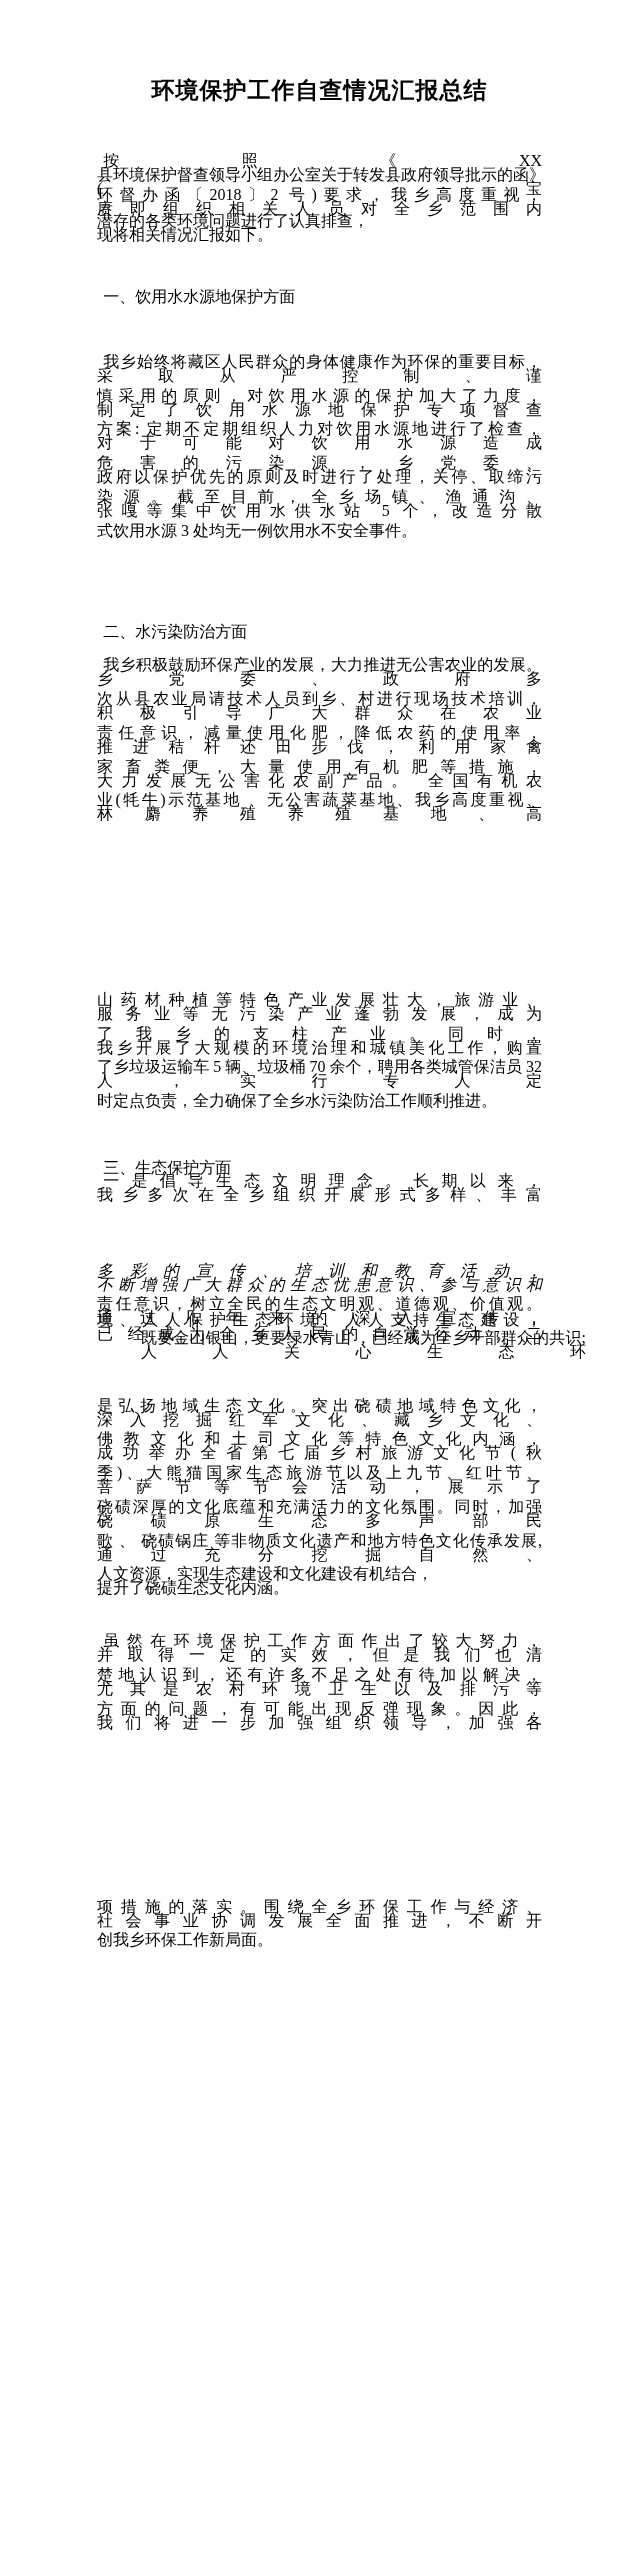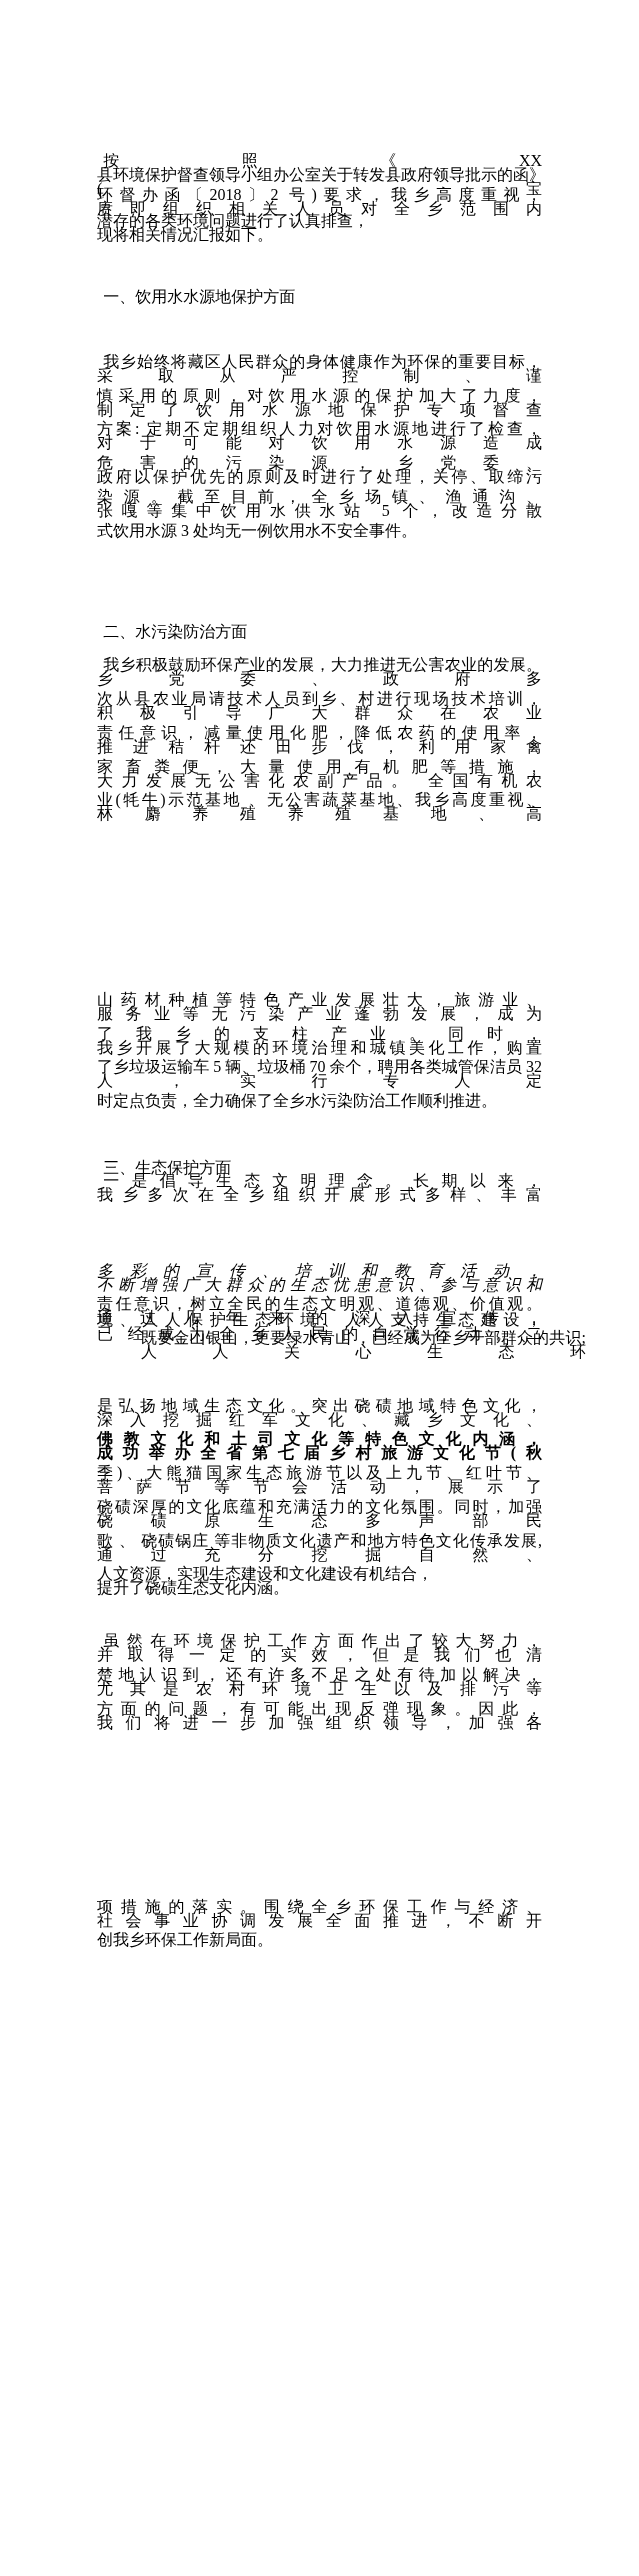--- a/index.html
+++ b/index.html
@@ -48,20 +48,21 @@
     line-height: 28px;
     font-weight: 700;
     letter-spacing: 1px;
     text-indent: 0;
   }
 </style>
 </head>
 <body>
 
 <div class="doc-page">
+    <div class="line title" style="top: 77px;">环境保护工作自查情况汇报总结</div>
     <div class="line indent fill" style="top: 154px;">按照《XX 县环境保护督查领导小组办公室关于转发县政府领导批示的函》(宝</div>
     <div class="line fill" style="top: 188px;">环督办函〔2018〕2 号)要求，我乡高度重视，赓即组织相关人员对全乡范围内</div>
     <div class="line" style="top: 214px;">潜存的各类环境问题进行了认真排查，现将相关情况汇报如下。</div>
     <div class="line indent" style="top: 290px;">一、饮用水水源地保护方面</div>
     <div class="line indent fill" style="top: 355px;">我乡始终将藏区人民群众的身体健康作为环保的重要目标，采取从严控制、谨</div>
     <div class="line fill" style="top: 389px;">慎采用的原则，对饮用水源的保护加大了力度，制定了饮用水源地保护专项督查</div>
     <div class="line fill" style="top: 422px;">方案: 定期不定期组织人力对饮用水源地进行了检查，对于可能对饮用水源造成</div>
     <div class="line fill" style="top: 456px;">危害的污染源，乡党委、政府以保护优先的原则及时进行了处理，关停、取缔污</div>
     <div class="line fill" style="top: 490px;">染源。截至目前，全乡场镇、渔通沟、张嘎等集中饮用水供水站 5 个，改造分散</div>
     <div class="line" style="top: 524px;">式饮用水源 3 处均无一例饮用水不安全事件。</div>
@@ -75,21 +76,21 @@
     <div class="line fill" style="top: 1027px;">了我乡的支柱产业。同时，我乡开展了大规模的环境治理和城镇美化工作，购置</div>
     <div class="line fill" style="top: 1060px;">了乡垃圾运输车 5 辆、垃圾桶 70 余个，聘用各类城管保洁员 32 人，实行专人定</div>
     <div class="line" style="top: 1094px;">时定点负责，全力确保了全乡水污染防治工作顺利推进。</div>
     <div class="line indent" style="top: 1161px;">三、生态保护方面</div>
     <div class="line indent fill" style="top: 1174px;">一是倡导生态文明理念。长期以来，我乡多次在全乡组织开展形式多样、丰富</div>
     <div class="line fill" style="top: 1264px; font-style: italic;">多彩的宣传、培训和教育活动，不断增强广大群众的生态忧患意识、参与意识和</div>
     <div class="line fill" style="top: 1297px;">责任意识，树立全民的生态文明观、道德观、价值观。通过几年来的深入宣传，</div>
     <div class="line fill" style="top: 1331px; padding-left: 44px;">既要金山银山，更要绿水青山 ，已经成为全乡干部群众的共识;人人关心生态环</div>
     <div class="line fill" style="top: 1313px;">境、人人保护生态环境、人人支持生态建设，已经成为全乡人民的自觉行动。二</div>
     <div class="line fill" style="top: 1399px;">是弘扬地域生态文化。突出硗碛地域特色文化，深入挖掘红军文化、藏乡文化、</div>
-    <div class="line fill" style="top: 1432px; font-weight: bold;">佛教文化和土司文化等特色文化内涵，成功举办全省第七届乡村旅游文化节(秋</div>
+    <div class="line fill" style="top: 1432px;">佛教文化和土司文化等特色文化内涵，成功举办全省第七届乡村旅游文化节(秋</div>
     <div class="line fill" style="top: 1466px;">季)、大熊猫国家生态旅游节以及上九节、红叶节、菩萨节等节会活动，展示了</div>
     <div class="line fill" style="top: 1500px;">硗碛深厚的文化底蕴和充满活力的文化氛围。同时，加强 硗碛原生态多声部民</div>
     <div class="line fill" style="top: 1534px;">歌 、 硗碛锅庄 等非物质文化遗产和地方特色文化传承发展,通过充分挖掘自然、</div>
     <div class="line" style="top: 1567px;">人文资源，实现生态建设和文化建设有机结合，提升了硗碛生态文化内涵。</div>
     <div class="line indent fill" style="top: 1634px;">虽然在环境保护工作方面作出了较大努力，并取得一定的实效，但是我们也清</div>
     <div class="line fill" style="top: 1668px;">楚地认识到，还有许多不足之处有待加以解决，尤其是农村环境卫生以及排污等</div>
     <div class="line fill" style="top: 1702px;">方面的问题，有可能出现反弹现象。因此，我们将进一步加强组织领导，加强各</div>
     <div class="line fill" style="top: 1900px;">项措施的落实。围绕全乡环保工作与经济、社会事业协调发展全面推进，不断开</div>
     <div class="line" style="top: 1933px;">创我乡环保工作新局面。</div>
   </div>

